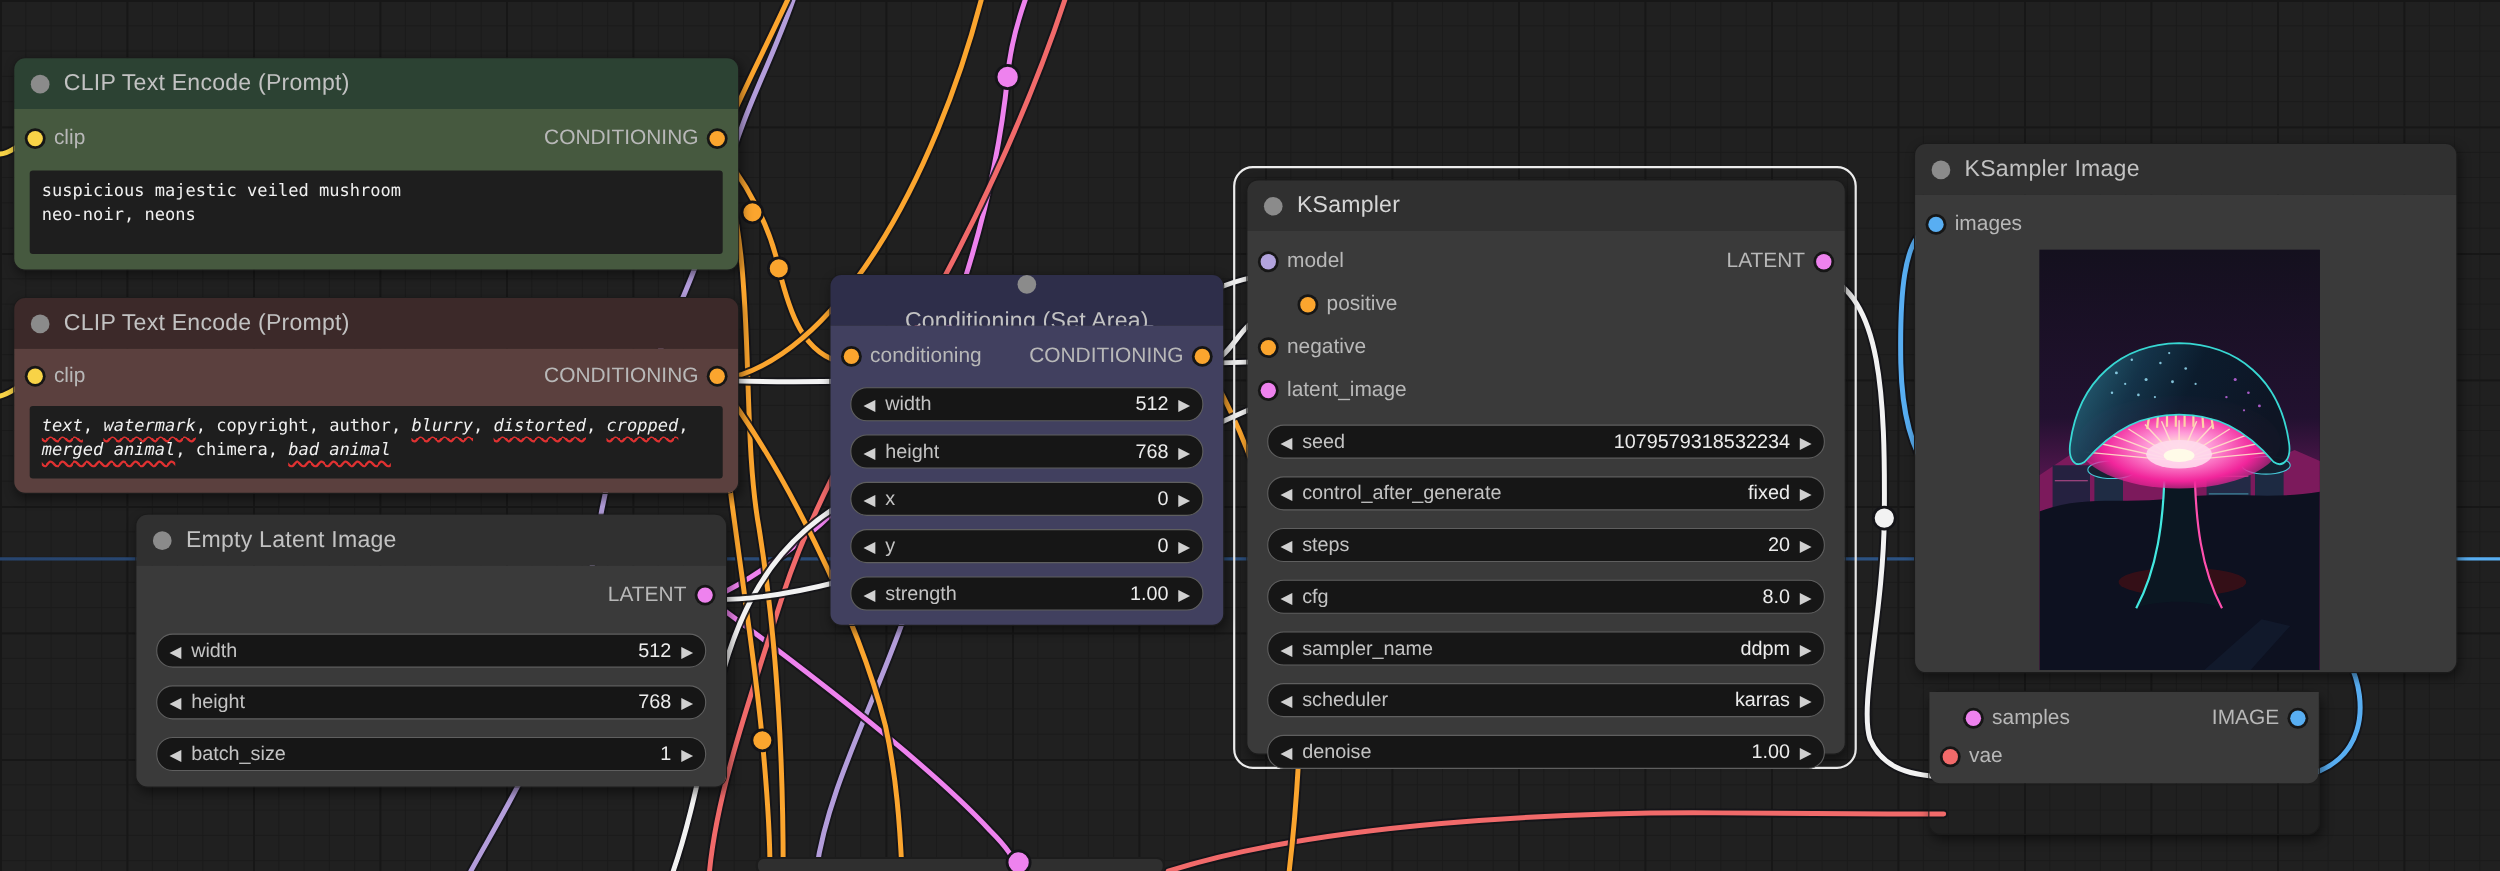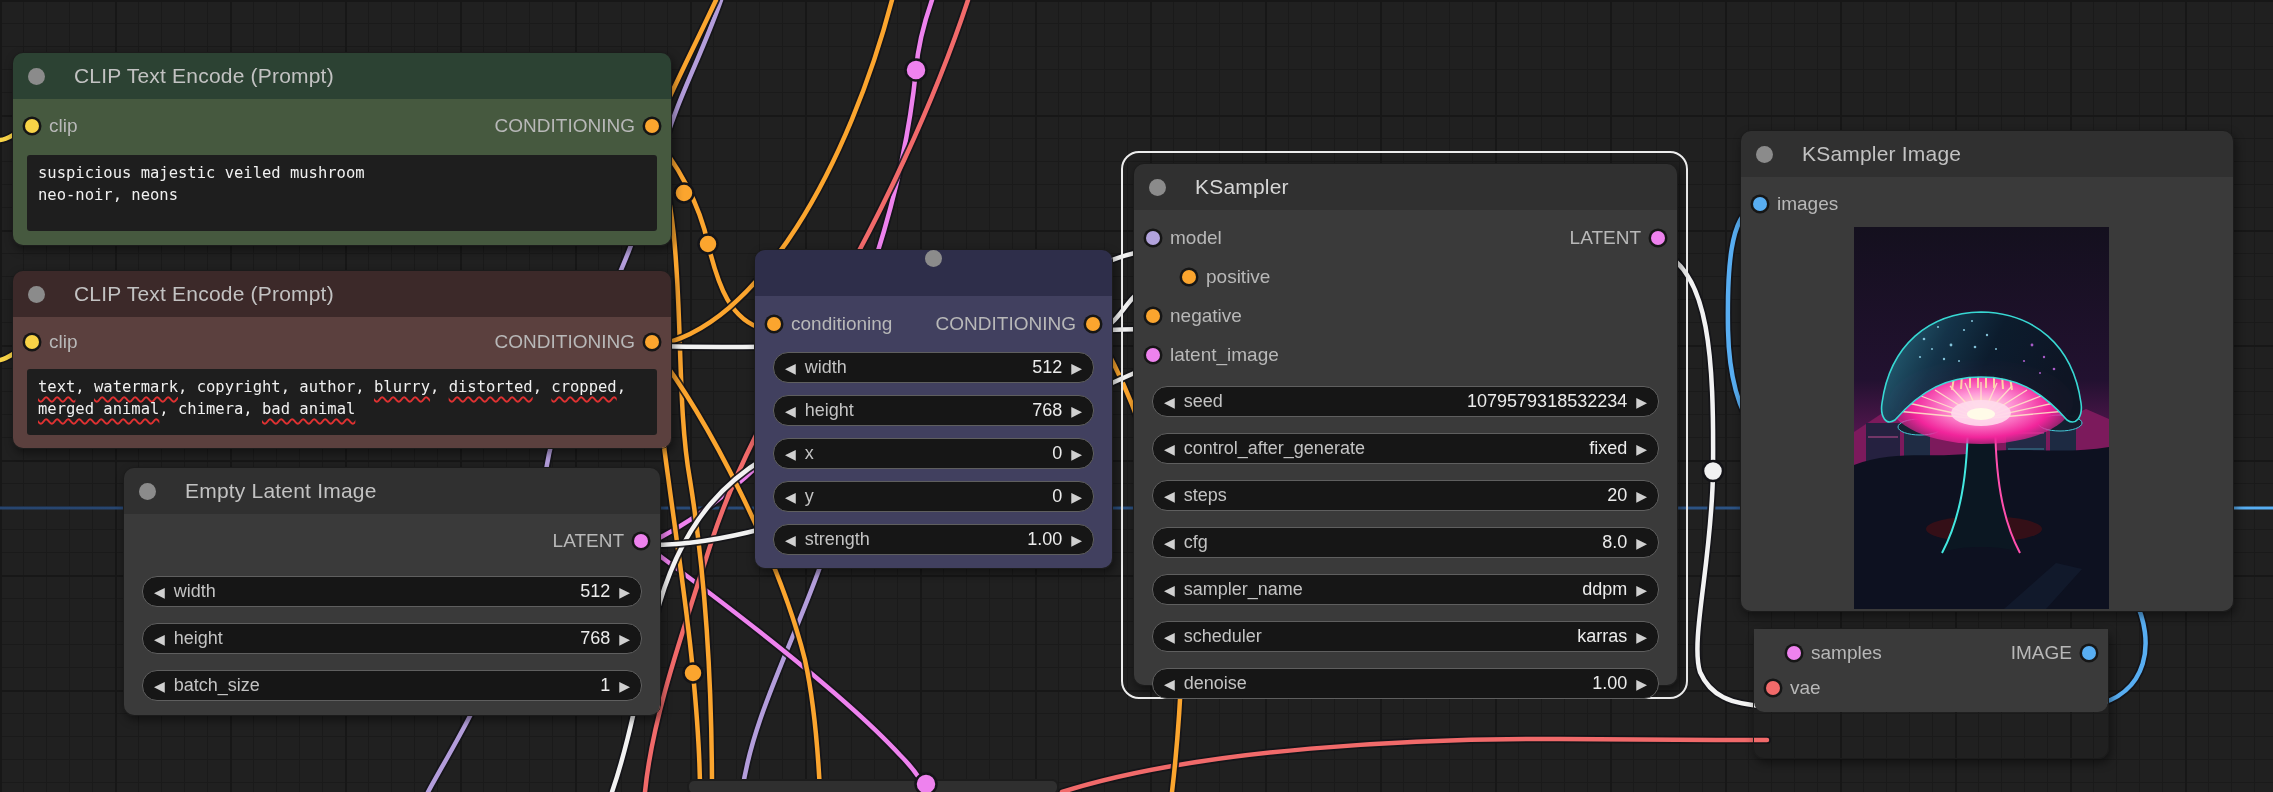--- a/index.html
+++ b/index.html
@@ -13,21 +13,21 @@
       linear-gradient(90deg,#1a1a1a 1px, transparent 1px);
     background-size:115px 115px,115px 115px,23px 23px,23px 23px;
     font-family:"Liberation Sans", sans-serif;
   }
   svg.wires{position:absolute;left:0;top:0;z-index:1;}
   svg.wires use{fill:none;stroke-linecap:round;}
   svg.wires use.halo{stroke:#141418;stroke-width:8;opacity:.9;}
   svg.wires use.wire{stroke-width:4.5;}
   .sel-box{position:absolute;z-index:2;border:2.5px solid #ededed;border-radius:18px;pointer-events:none;}
   .node{position:absolute;z-index:3;border-radius:11px;box-shadow:2px 4px 10px rgba(0,0,0,.45);border:1px solid #1b1b1b;}
-  .hdr{height:46px;display:flex;align-items:center;gap:29px;padding:0 15px;border-radius:10px 10px 0 0;}
+  .hdr{height:46px;display:flex;align-items:center;gap:13px;padding:0 15px;border-radius:10px 10px 0 0;}
   .hdr .cdot{width:17px;height:17px;border-radius:50%;background:#8b8b8b;flex:0 0 auto;}
   .hdr .ttl{font-size:21px;color:#c2c2c2;letter-spacing:.2px;white-space:nowrap;overflow:hidden;}
   .body{border-radius:0 0 10px 10px;height:calc(100% - 46px);box-sizing:border-box;}
   
   .n-green .hdr{background:#2c4233;}  .n-green .body{background:#46593f;}
   .n-red   .hdr{background:#3c2929;}  .n-red   .body{background:#5b403e;}
   .n-purp  .hdr{background:#2e2e4a;flex-direction:column;}  .n-purp  .body{background:#41405f;}
   .n-gray  .hdr{background:#303030;}  .n-gray  .body{background:#3a3a3a;}
   
   .slot-row{display:flex;align-items:center;height:38px;padding:0 12px;}
@@ -38,21 +38,21 @@
   .pill{height:29px;margin:16px 18px 0 18px;border-radius:15px;background:#161616;border:1.5px solid #5f5f5f;
         display:flex;align-items:center;padding:0 11px;gap:9px;}
   .pill .arr{font-size:14px;color:#d0d0d0;line-height:1;flex:0 0 auto;}
   .pill .wl{font-size:18px;color:#c3c3c3;white-space:nowrap;}
   .pill .wv{font-size:18px;color:#ececec;margin-left:auto;white-space:nowrap;}
   
   .prompt{margin:10px 14px;background:#1e1e1e;border-radius:3px;padding:7px 11px;
           font-family:"DejaVu Sans Mono", monospace;font-size:15.5px;line-height:22px;color:#f0f0f0;
           white-space:pre-wrap;overflow:hidden;box-sizing:border-box;}
   .sq{text-decoration:underline;text-decoration-style:wavy;text-decoration-color:#e03131;
-      text-decoration-thickness:1.5px;text-underline-offset:4px;}
+      text-decoration-thickness:1.5px;text-underline-offset:4px;font-style:italic;}
   .pl{text-decoration:none;}
   .img-frame{position:absolute;overflow:hidden;background:#14101e;}
 </style>
 </head>
 <body>
 
 <div class="canvas">
 
   <svg class="wires" width="2273" height="792" viewBox="0 0 2273 792">
     <defs>

